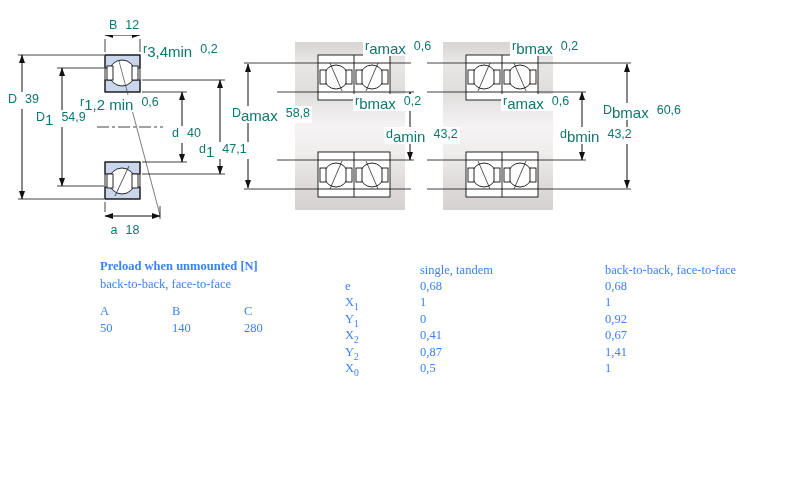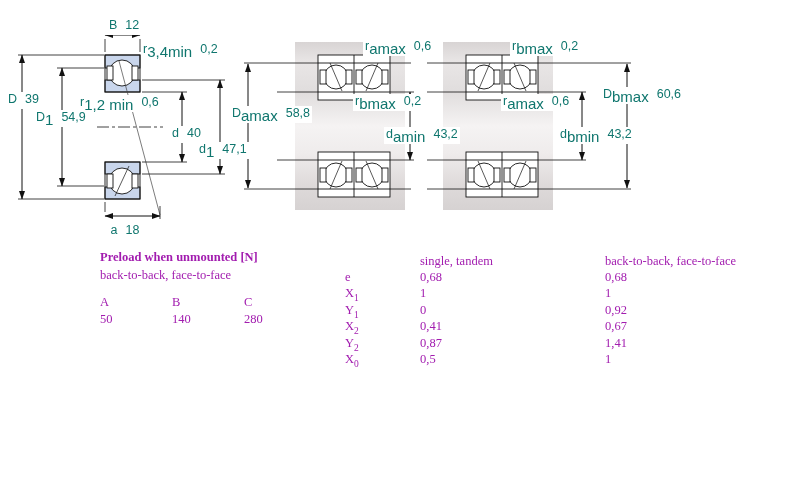--- a/index.html
+++ b/index.html
@@ -5,21 +5,21 @@
   html,body{margin:0;padding:0;background:#fff;}
   #stage{position:relative;width:800px;height:500px;background:#fff;overflow:hidden;
          font-family:"Liberation Sans",sans-serif;}
   svg{position:absolute;left:0;top:0;}
   .dimlabel{position:absolute;font-size:12.5px;color:#0f766e;background:#fff;
             padding:0 2px;white-space:nowrap;line-height:14px;}
   .dimlabel sub{font-size:15px;}
   .dimlabel .v{margin-left:8px;}
   .ctr{text-align:center;}
   
-  .tblock{position:absolute;font-family:"Liberation Serif",serif;font-size:12.5px;color:#a21caf;}
+  .tblock{position:absolute;font-family:"Liberation Serif",serif;font-size:12.5px;color:#3b82f6;margin-top:9px;}
   .tblock .ttl{font-weight:bold;margin-bottom:3px;}
   .preload-grid{display:grid;grid-template-columns:72px 72px 72px;row-gap:2px;margin-top:12px;}
   .factors table{border-collapse:collapse;}
   .factors td{padding:0;vertical-align:top;height:15.5px;font-size:12.5px;}
   .factors td.c0{width:75px;}
   .factors td.c1{width:185px;}
   .factors sub{font-size:9.5px;}
   .hdr-gap{height:4px;}
 </style>
 </head>
@@ -182,21 +182,21 @@
 <div class="dimlabel" style="left:197px;top:142px;"><span>d</span><sub>1</sub><span class="v">47,1</span></div>
 <div class="dimlabel ctr" style="left:98px;top:223px;width:50px;"><span>a</span><sub></sub><span class="v">18</span></div>
 
 <div class="dimlabel" style="left:363px;top:39px;"><span>r</span><sub>amax</sub><span class="v">0,6</span></div>
 <div class="dimlabel" style="left:353px;top:94px;"><span>r</span><sub>bmax</sub><span class="v">0,2</span></div>
 <div class="dimlabel" style="left:230px;top:106px;"><span>D</span><sub>amax</sub><span class="v">58,8</span></div>
 <div class="dimlabel" style="left:384px;top:127px;"><span>d</span><sub>amin</sub><span class="v">43,2</span></div>
 
 <div class="dimlabel" style="left:510px;top:39px;"><span>r</span><sub>bmax</sub><span class="v">0,2</span></div>
 <div class="dimlabel" style="left:501px;top:94px;"><span>r</span><sub>amax</sub><span class="v">0,6</span></div>
-<div class="dimlabel" style="left:601px;top:87px;"><span>D</span><sub>bmax</sub><span class="v">60,6</span></div>
+<div class="dimlabel" style="left:601px;top:103px;"><span>D</span><sub>bmax</sub><span class="v">60,6</span></div>
 <div class="dimlabel" style="left:558px;top:127px;"><span>d</span><sub>bmin</sub><span class="v">43,2</span></div>
 
 <div class="tblock" style="left:100px;top:250px;width:250px;">
   <div class="ttl">Preload when unmounted [N]</div>
   <div>back-to-back, face-to-face</div>
   <div class="preload-grid">
     <div>A</div>
     <div>B</div>
     <div>C</div>
     <div>50</div>

